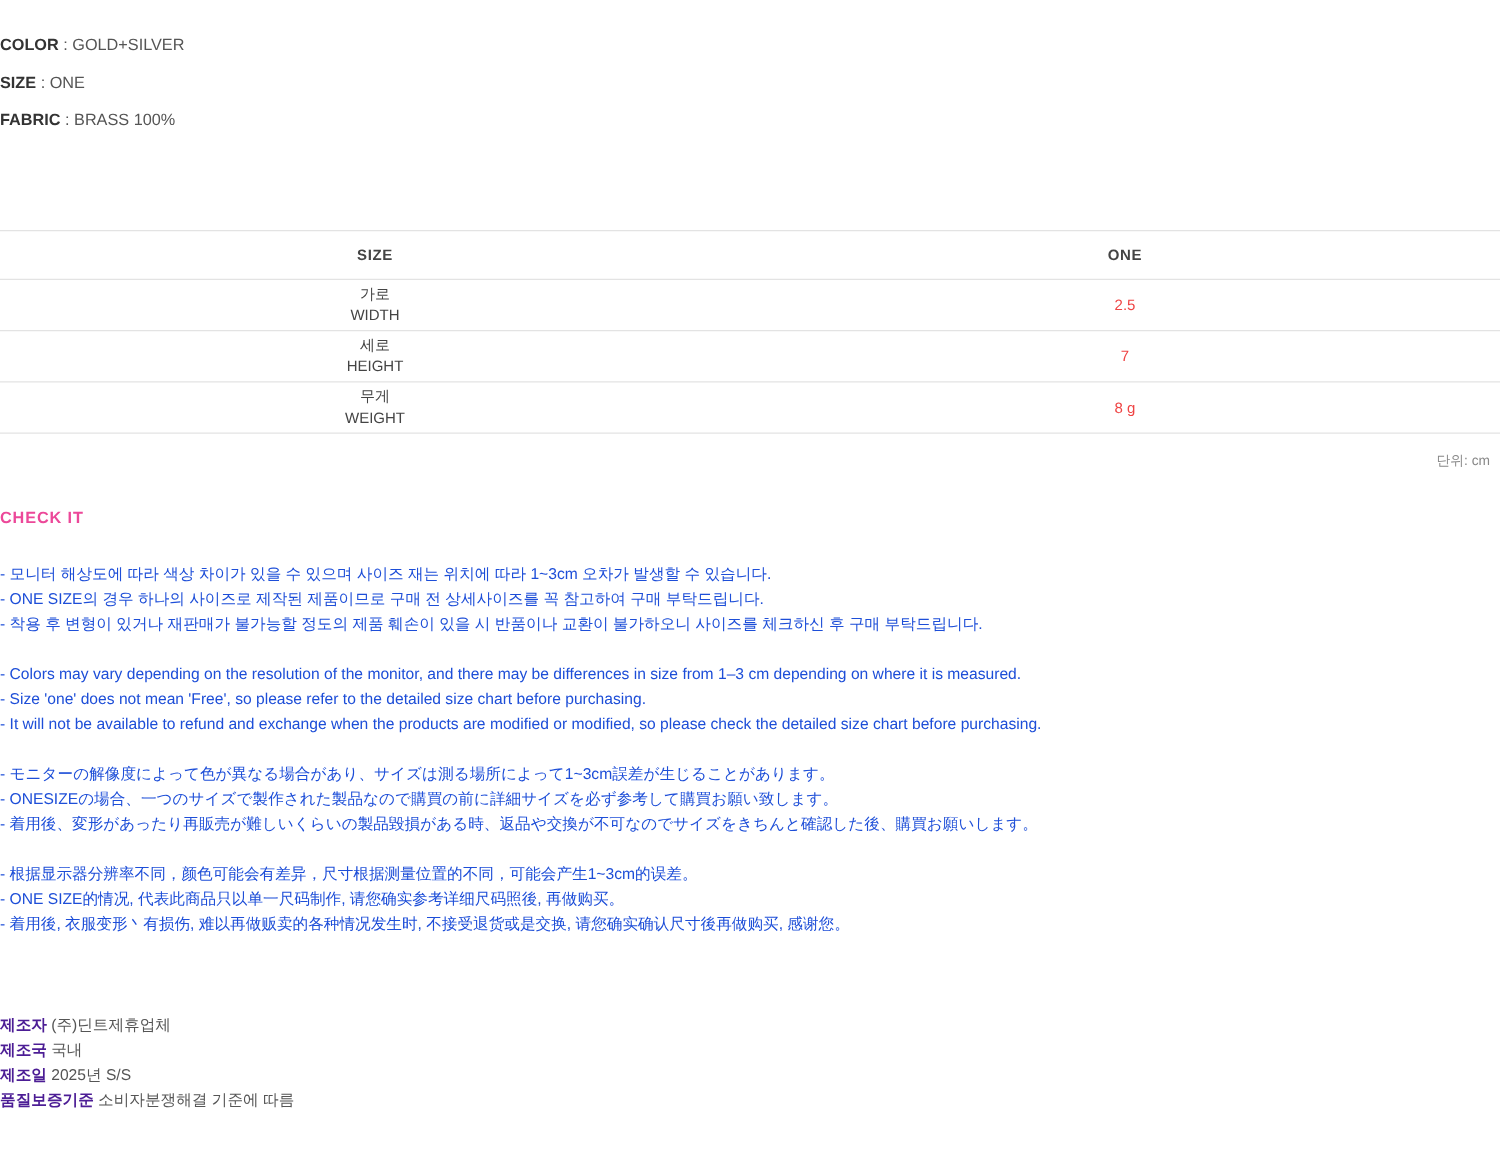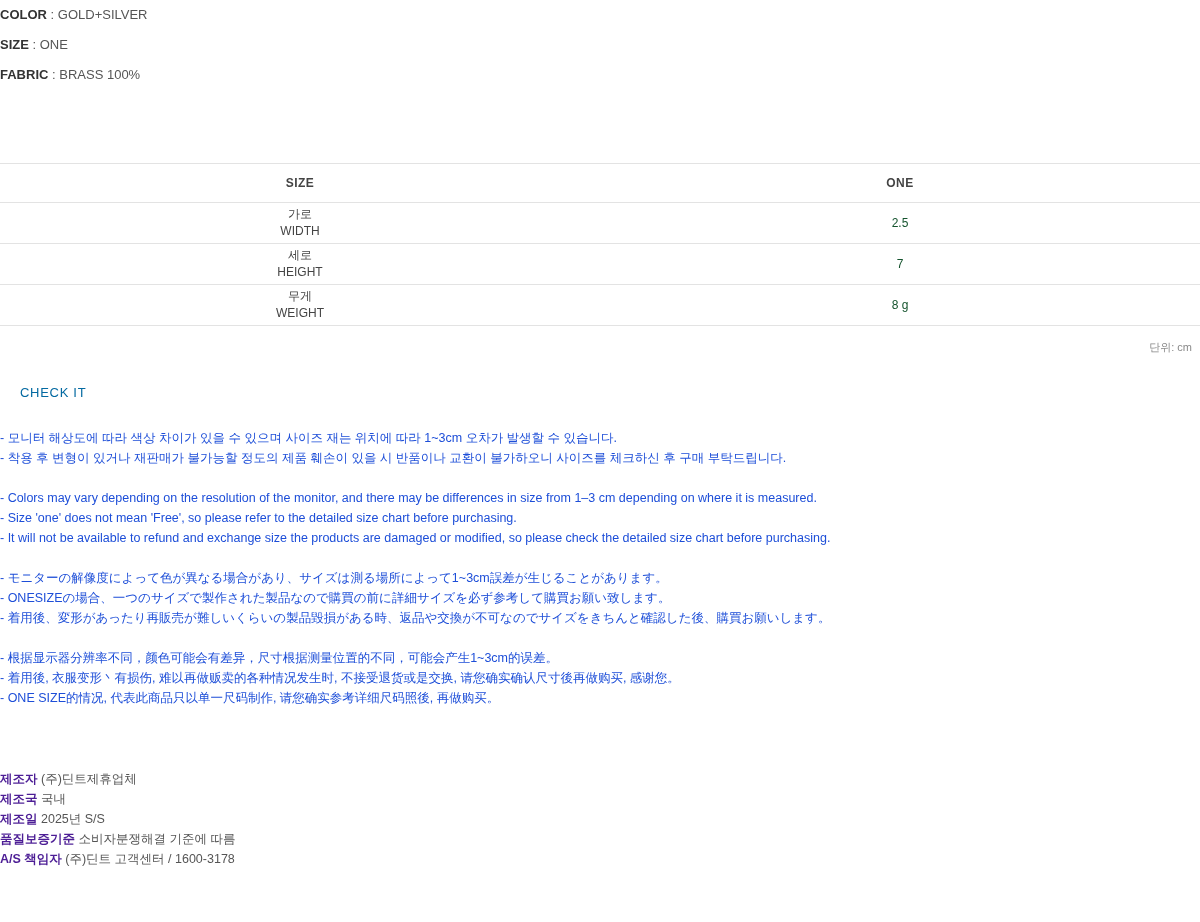--- a/index.html
+++ b/index.html
@@ -14,21 +14,21 @@
     font-family: "Liberation Sans", sans-serif;
     color: #444444;
     font-size: 13px;
     position: relative;
     overflow: hidden;
   }
 
   
   .spec-block {
     padding: 0 0 0 0;
-    margin-top: 0;
+    margin-top: 21px;
   }
   .spec-line {
     font-size: 13px;
     line-height: 30px;
     color: #555555;
     white-space: nowrap;
   }
   .spec-line .k {
     font-weight: bold;
     color: #333333;
@@ -42,21 +42,21 @@
   .size-table {
     width: 1200px;
     border-collapse: collapse;
     margin-top: 73px;
     table-layout: fixed;
   }
   .size-table th, .size-table td {
     border-top: 1px solid #e3e3e3;
     border-bottom: 1px solid #e3e3e3;
     text-align: center;
-    color: #14532d;
+    color: #ef4444;
     font-size: 12px;
     font-weight: normal;
   }
   .size-table thead th {
     height: 39px;
     font-weight: bold;
     letter-spacing: 0.5px;
     color: #444444;
     font-size: 12px;
   }
@@ -81,25 +81,24 @@
     padding-top: 14px;
     padding-right: 8px;
   }
 
   
   .checkit-wrap {
     margin-top: 30px;
   }
   .checkit-title {
     font-size: 13px;
-    font-weight: normal;
+    font-weight: bold;
     letter-spacing: 0.7px;
-    color: #0369a1;
+    color: #ec4899;
     margin-bottom: 28px;
-    margin-left: 20px;
   }
   .note-group {
     margin-bottom: 20px;
   }
   .note-line {
     font-size: 12.5px;
     line-height: 20px;
     color: #1d4ed8;
     white-space: nowrap;
   }
@@ -166,51 +165,49 @@
   </tbody>
 </table>
 
 <div class="unit-note">단위: cm</div>
 
 <div class="checkit-wrap">
   <div class="checkit-title">CHECK IT</div>
 
   <div class="note-group">
     <div class="note-line">- 모니터 해상도에 따라 색상 차이가 있을 수 있으며 사이즈 재는 위치에 따라 1~3cm 오차가 발생할 수 있습니다.</div>
+    <div class="note-line">- ONE SIZE의 경우 하나의 사이즈로 제작된 제품이므로 구매 전 상세사이즈를 꼭 참고하여 구매 부탁드립니다.</div>
     <div class="note-line">- 착용 후 변형이 있거나 재판매가 불가능할 정도의 제품 훼손이 있을 시 반품이나 교환이 불가하오니 사이즈를 체크하신 후 구매 부탁드립니다.</div>
   </div>
 
   <div class="note-group">
     <div class="note-line">- Colors may vary depending on the resolution of the monitor, and there may be differences in size from 1–3 cm depending on where it is measured.</div>
     <div class="note-line">- Size 'one' does not mean 'Free', so please refer to the detailed size chart before purchasing.</div>
-    <div class="note-line">- It will not be available to refund and exchange size the products are damaged or modified, so please check the detailed size chart before purchasing.</div>
+    <div class="note-line">- It will not be available to refund and exchange when the products are modified or modified, so please check the detailed size chart before purchasing.</div>
   </div>
 
   <div class="note-group">
     <div class="note-line">- モニターの解像度によって色が異なる場合があり、サイズは測る場所によって1~3cm誤差が生じることがあります。</div>
     <div class="note-line">- ONESIZEの場合、一つのサイズで製作された製品なので購買の前に詳細サイズを必ず参考して購買お願い致します。</div>
     <div class="note-line">- 着用後、変形があったり再販売が難しいくらいの製品毀損がある時、返品や交換が不可なのでサイズをきちんと確認した後、購買お願いします。</div>
   </div>
 
   <div class="note-group">
     <div class="note-line">- 根据显示器分辨率不同，颜色可能会有差异，尺寸根据测量位置的不同，可能会产生1~3cm的误差。</div>
+    <div class="note-line">- ONE SIZE的情况, 代表此商品只以单一尺码制作, 请您确实参考详细尺码照後, 再做购买。</div>
     <div class="note-line">- 着用後, 衣服变形丶有损伤, 难以再做贩卖的各种情况发生时, 不接受退货或是交换, 请您确实确认尺寸後再做购买, 感谢您。</div>
-    <div class="note-line">- ONE SIZE的情况, 代表此商品只以单一尺码制作, 请您确实参考详细尺码照後, 再做购买。</div>
   </div>
 </div>
 
 <div class="maker-wrap">
   <div class="maker-line">
     <span class="k">제조자</span><span> (주)딘트제휴업체</span>
   </div>
   <div class="maker-line">
     <span class="k">제조국</span><span> 국내</span>
   </div>
   <div class="maker-line">
     <span class="k">제조일</span><span> 2025년 S/S</span>
   </div>
   <div class="maker-line">
     <span class="k">품질보증기준</span><span> 소비자분쟁해결 기준에 따름</span>
   </div>
-  <div class="maker-line">
-    <span class="k">A/S 책임자</span><span> (주)딘트 고객센터 / 1600-3178</span>
-  </div>
 </div>
 
 </body></html>

